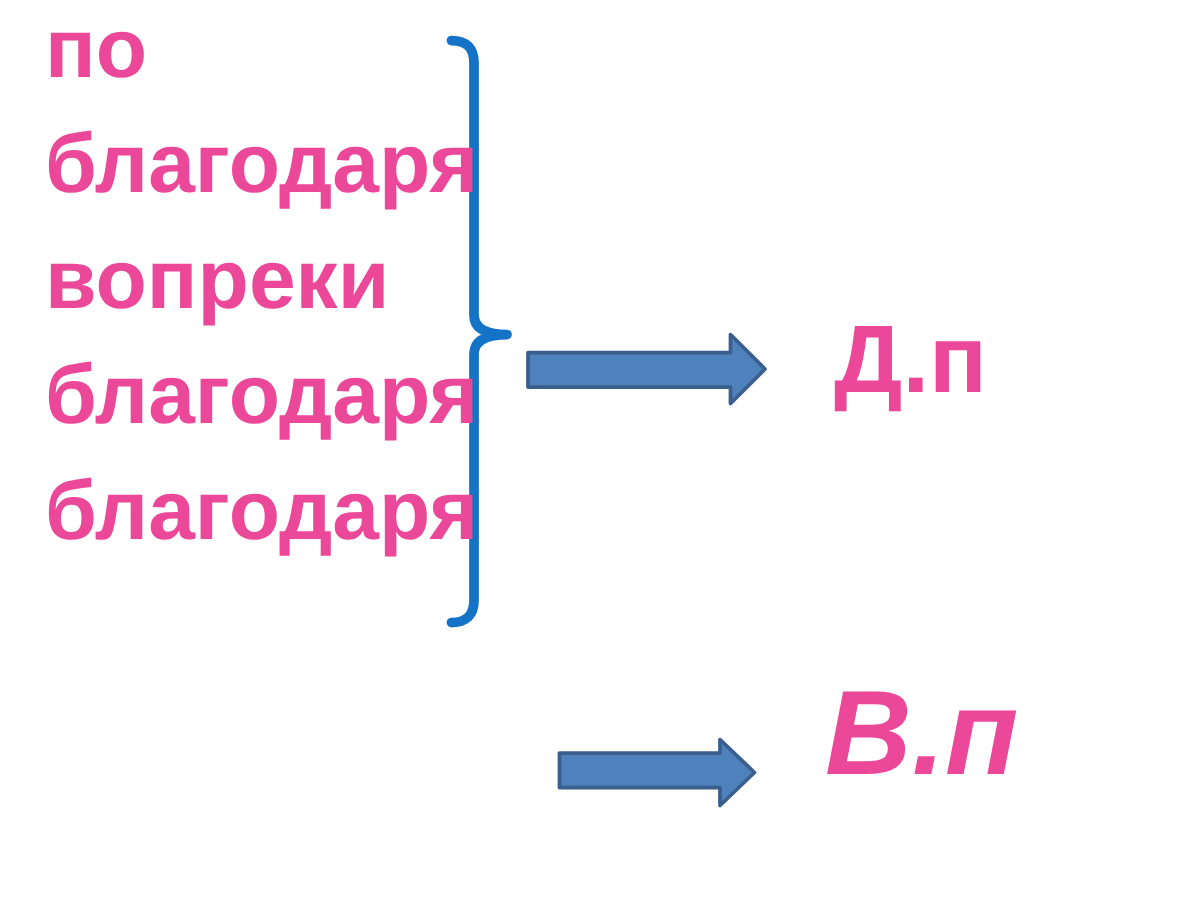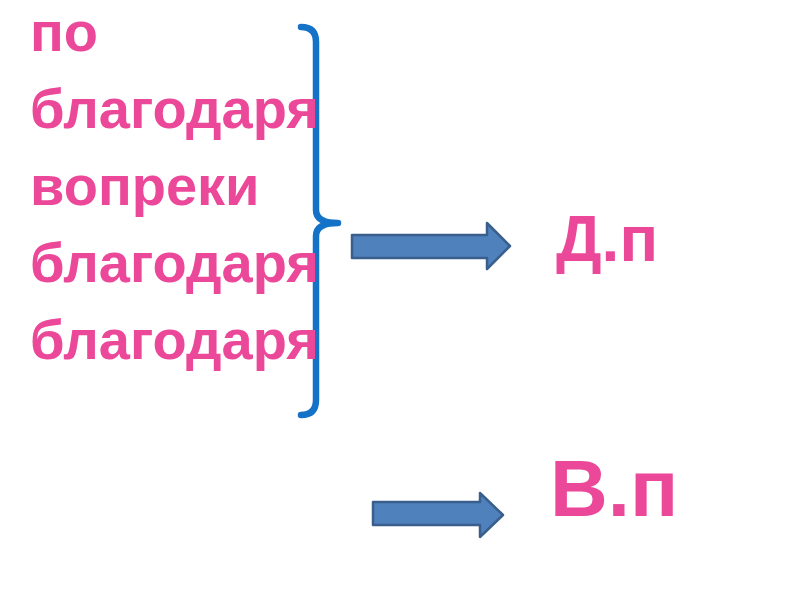--- a/index.html
+++ b/index.html
@@ -64,20 +64,21 @@
   }
   .case-dative {
     left: 556px;
     top: 207px;
     font-size: 64px;
   }
   .case-accusative {
     left: 550px;
     top: 449px;
     font-size: 80px;
+    font-style: italic;
   }
 </style>
 </head>
 <body>
 
 <div class="slide">
 
   <div class="prep-list">
     <span class="prep">по</span>
     <span class="prep">благодаря</span>

